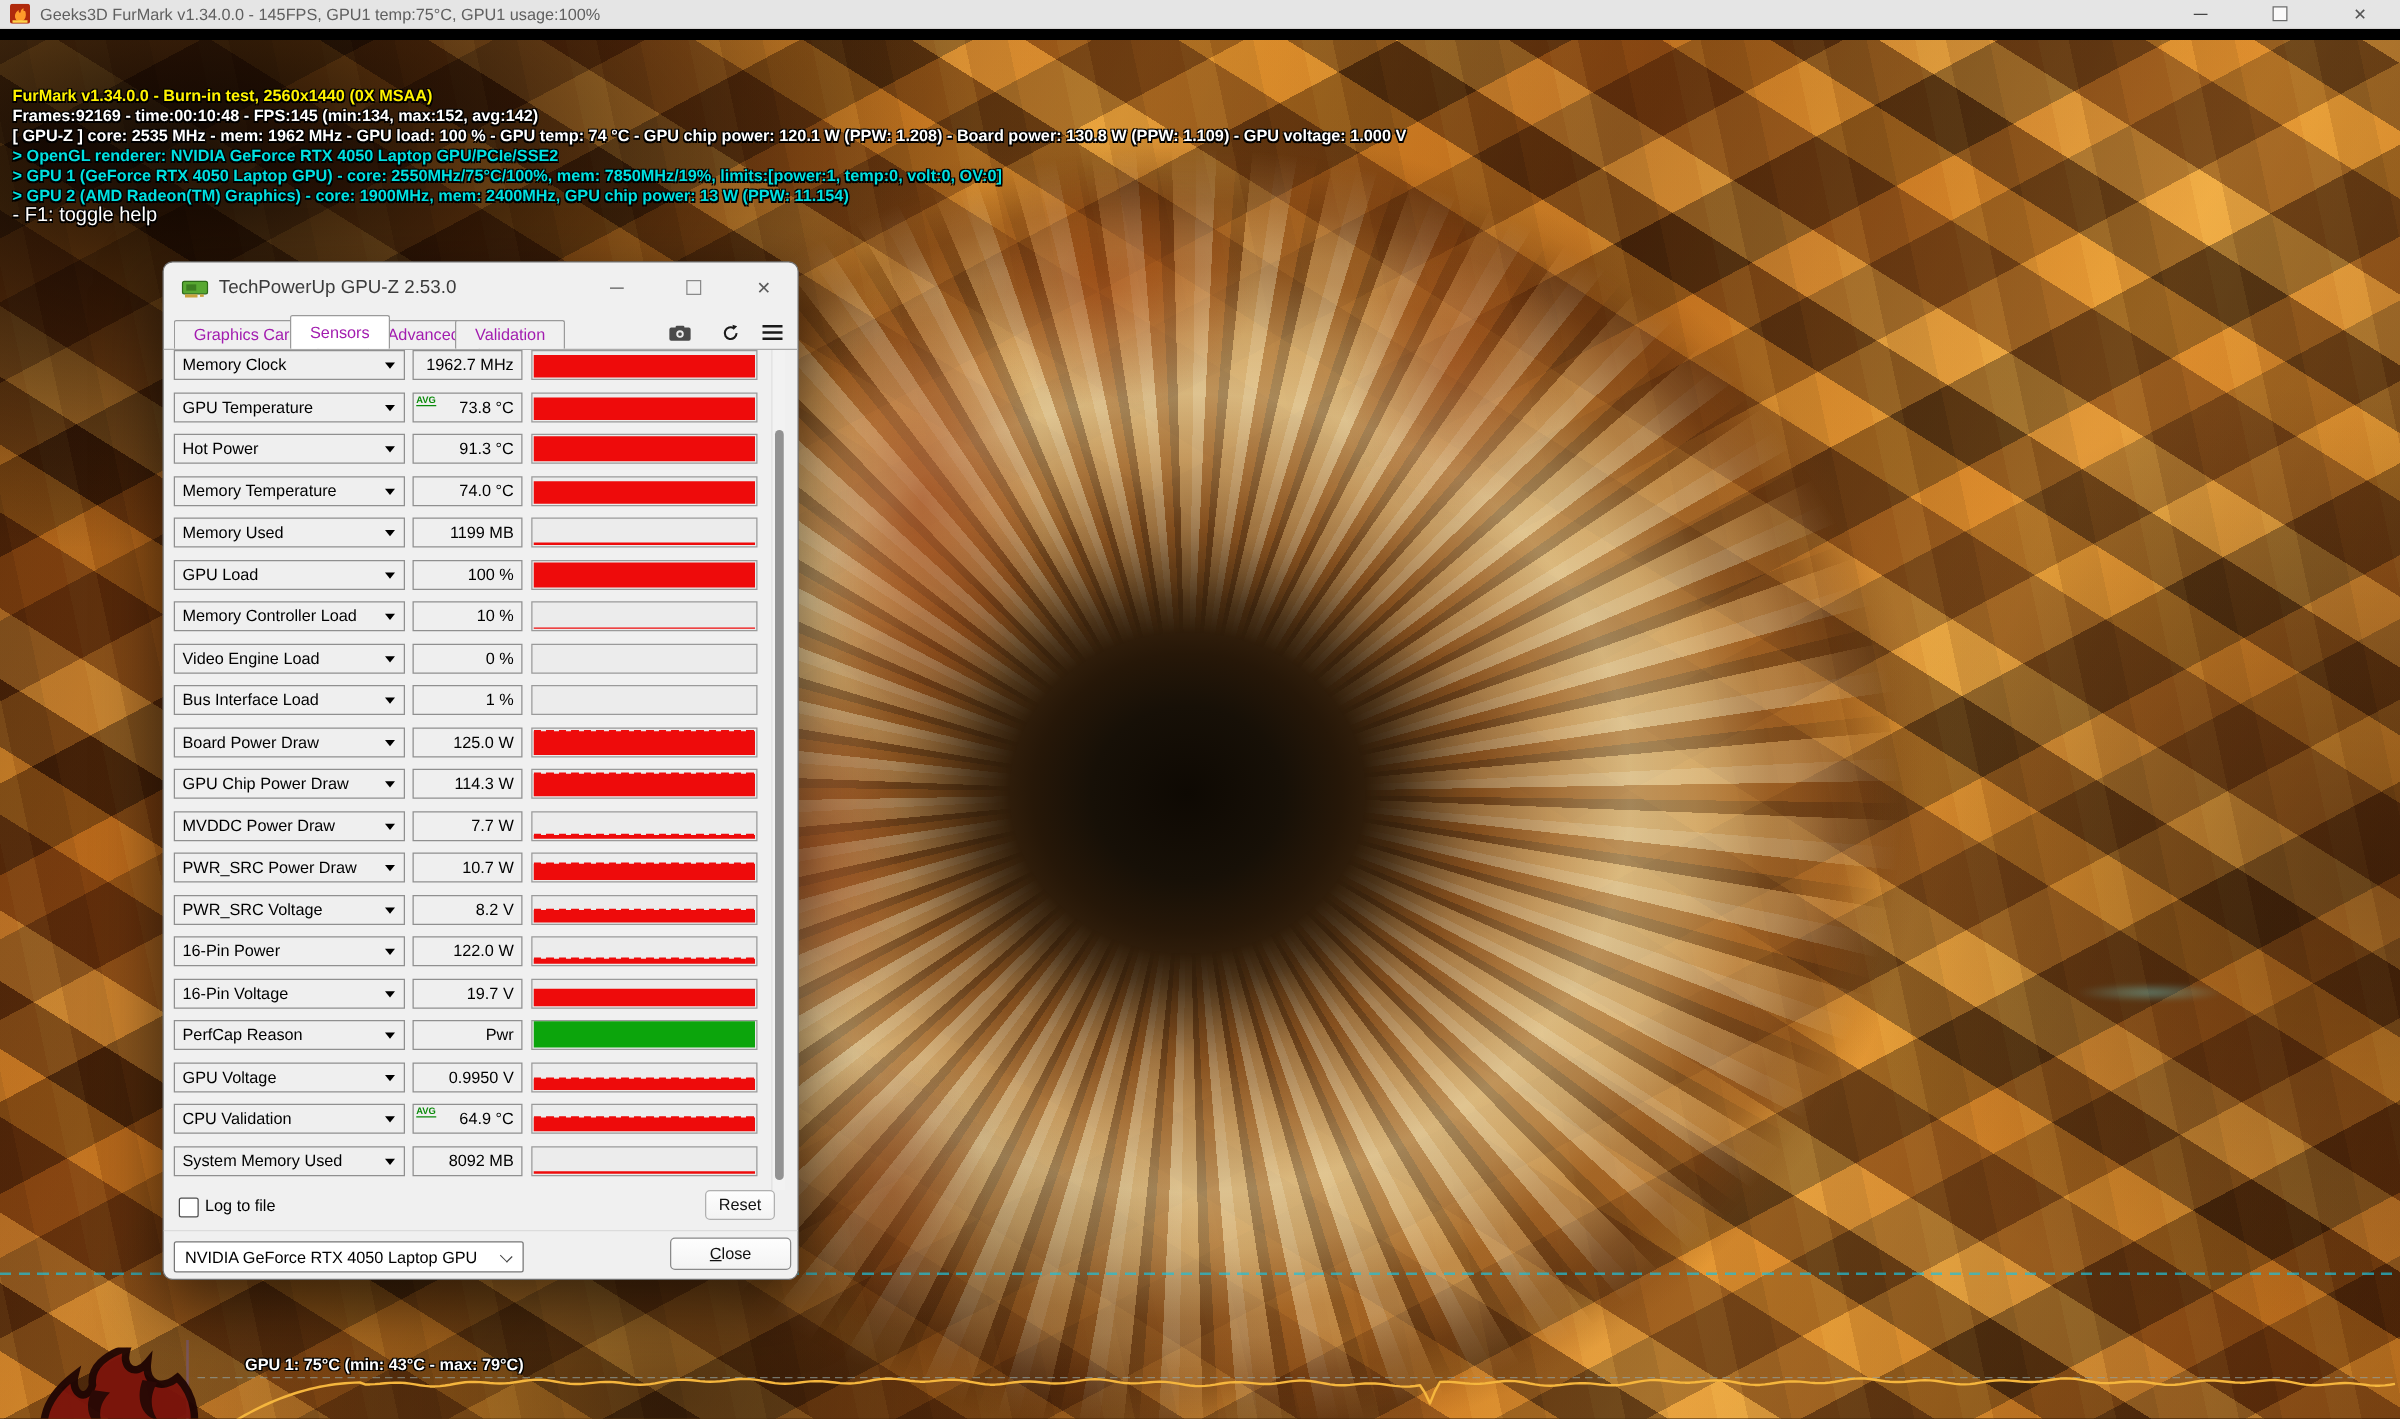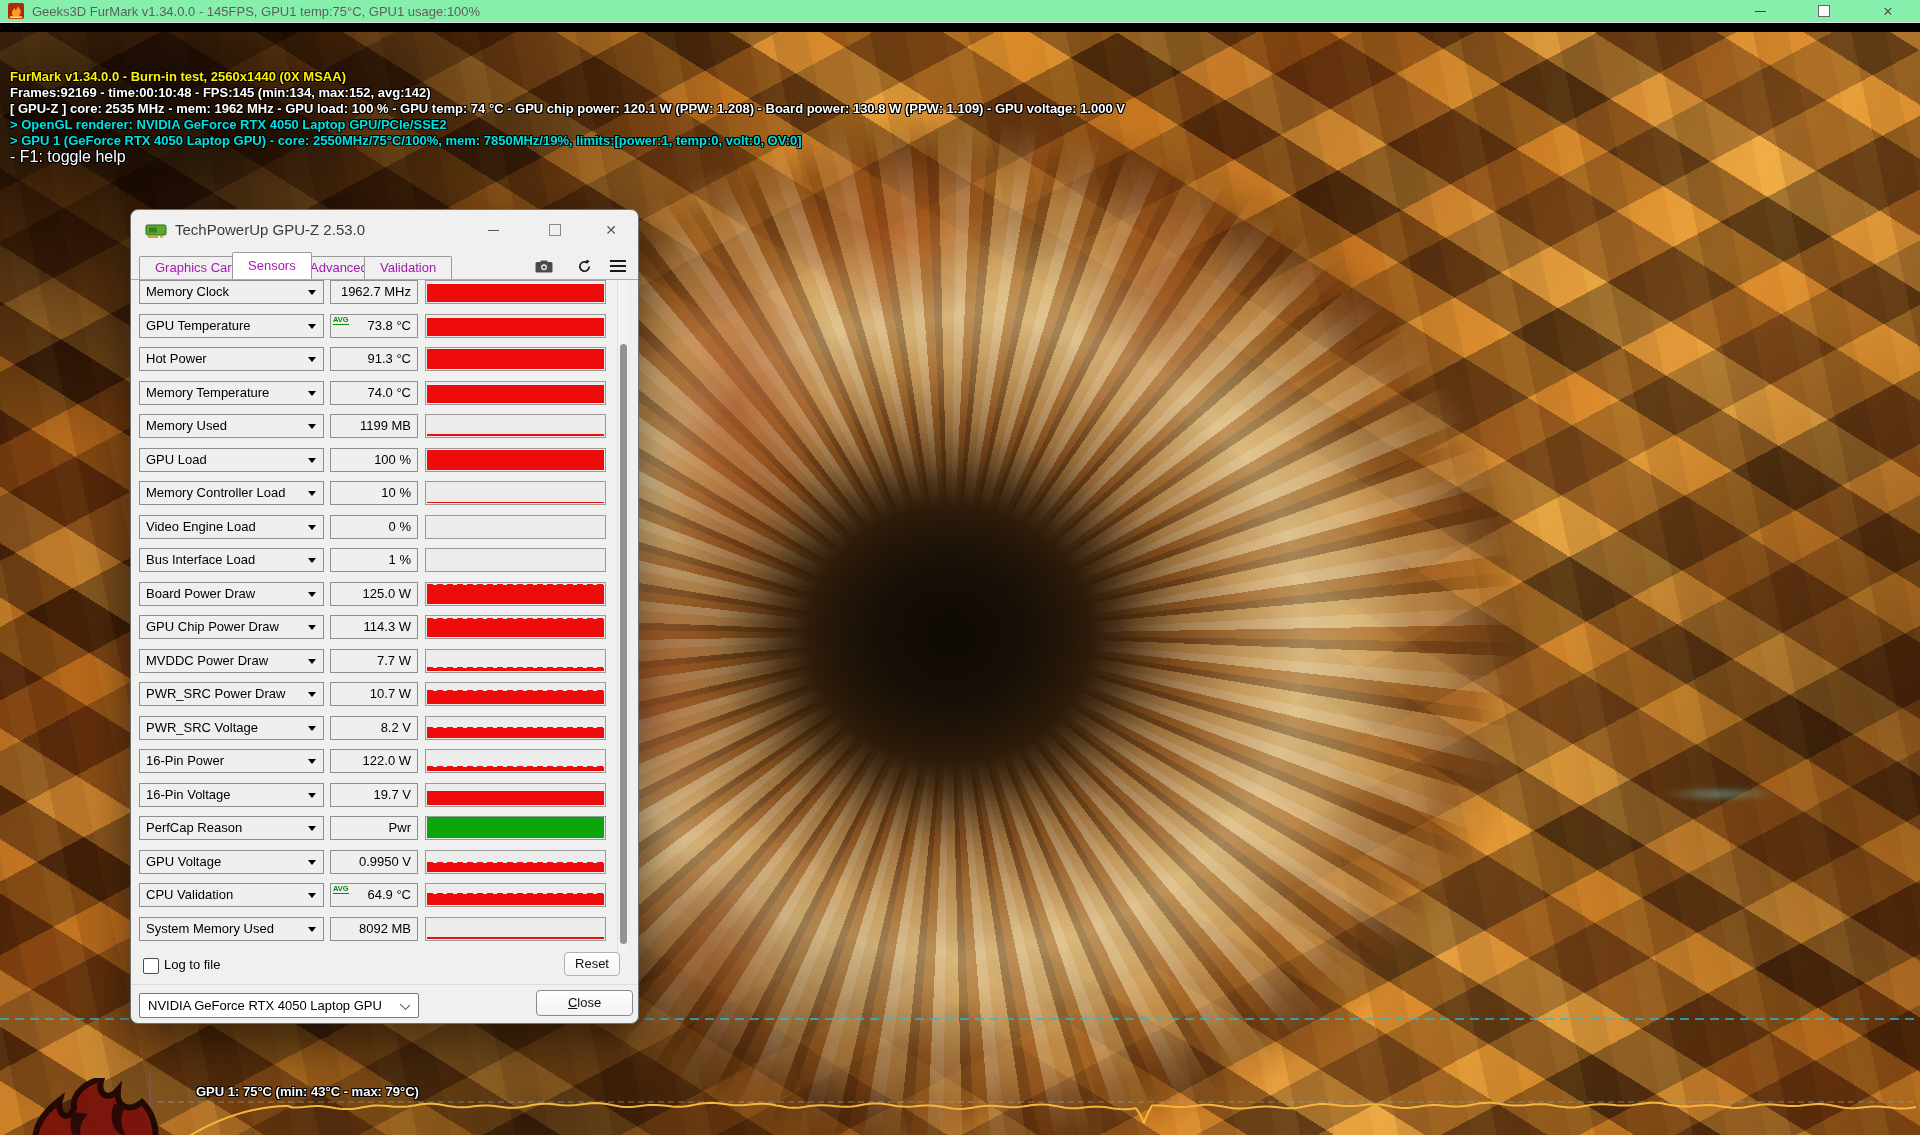--- a/index.html
+++ b/index.html
@@ -1,20 +1,20 @@
 <!DOCTYPE html>
 <html style="--osd-yellow: #fff200; --osd-white: #ffffff; --osd-cyan: #00e0e0;"><head>
 <meta charset="utf-8">
 <style>
   html,body{margin:0;padding:0;background:#000;}
   body{width:1920px;height:1135px;position:relative;overflow:hidden;
        font-family:"Liberation Sans",sans-serif;-webkit-font-smoothing:antialiased;}
 
   
-  .titlebar{position:absolute;top:0;left:0;width:1920px;height:22px;background:#86efac;
+  .titlebar{position:absolute;top:0;left:0;width:1920px;height:22px;background:#e5e5e5;
             z-index:10;display:flex;align-items:center;border-bottom:1px solid #e2e0de;}
   .titlebar .app-icon{width:16px;height:16px;margin:0 8px 0 8px;display:inline-block;}
   .titlebar .title{font-size:13px;color:#5f5f5f;white-space:nowrap;}
   .win-controls{position:absolute;right:0;top:0;height:22px;display:flex;}
   .wc{width:64px;height:22px;display:flex;align-items:center;justify-content:center;
       color:#444;font-size:12px;cursor:default;}
   .wc .bar{width:11px;height:1px;background:#444;}
   .wc .box{width:10px;height:10px;border:1px solid #6a6a6a;background:#fbfafa;}
   .wc .x{font-size:13px;color:#555;line-height:1;}
 
@@ -137,20 +137,21 @@
   <div class="bg-vignette"></div>
   <div class="scanline"></div>
   <div class="scansmear"></div>
 
   <div class="osd">
     <div class="yellow">FurMark v1.34.0.0 - Burn-in test, 2560x1440 (0X MSAA)</div>
     <div class="white">Frames:92169 - time:00:10:48 - FPS:145 (min:134, max:152, avg:142)</div>
     <div class="white">[ GPU-Z ] core: 2535 MHz - mem: 1962 MHz - GPU load: 100 % - GPU temp: 74 °C - GPU chip power: 120.1 W (PPW: 1.208) - Board power: 130.8 W (PPW: 1.109) - GPU voltage: 1.000 V</div>
     <div class="cyan">&gt; OpenGL renderer: NVIDIA GeForce RTX 4050 Laptop GPU/PCIe/SSE2</div>
     <div class="cyan">&gt; GPU 1 (GeForce RTX 4050 Laptop GPU) - core: 2550MHz/75°C/100%, mem: 7850MHz/19%, limits:[power:1, temp:0, volt:0, OV:0]</div>
+    <div class="cyan">&gt; GPU 2 (AMD Radeon(TM) Graphics) - core: 1900MHz, mem: 2400MHz, GPU chip power: 13 W (PPW: 11.154)</div>
     <div class="help">- F1: toggle help</div>
   </div>
 
   <svg class="graphsvg" width="1920" height="1135">
     <line x1="150" y1="1040" x2="150" y2="1135" stroke="#7a5868" stroke-width="2" opacity="0.85"></line>
     <line x1="158" y1="1070" x2="1918" y2="1070" stroke="#93a3a3" stroke-width="1" stroke-dasharray="6 4" opacity="0.65"></line>
     <path id="tline" fill="none" stroke-width="2" stroke-linejoin="round" d="M150,1132 L152,1130.4 L156,1127.1 L160,1124.0 L164,1121.0 L168,1118.0 L172,1115.2 L176,1112.5 L180,1109.8 L184,1107.2 L188,1104.8 L192,1102.4 L196,1100.1 L200,1098.0 L204,1095.9 L208,1093.9 L212,1092.0 L216,1090.2 L220,1088.5 L224,1086.9 L228,1085.4 L232,1084.0 L236,1082.6 L240,1081.4 L244,1080.3 L248,1079.2 L252,1078.3 L256,1077.4 L260,1076.7 L264,1076.0 L268,1075.4 L272,1075.0 L276,1074.6 L280,1074.3 L284,1074.1 L288,1074.0 L292,1075.5 L296,1075.5 L300,1075.3 L304,1075.0 L308,1074.6 L312,1074.3 L316,1074.1 L320,1074.1 L324,1074.4 L328,1074.9 L332,1075.5 L336,1076.2 L340,1076.7 L344,1077.1 L348,1077.1 L352,1076.9 L356,1076.4 L360,1075.8 L364,1075.0 L368,1074.4 L372,1073.8 L376,1073.5 L380,1073.5 L384,1073.7 L388,1074.0 L392,1074.4 L396,1074.7 L400,1074.8 L404,1074.7 L408,1074.4 L412,1073.8 L416,1073.2 L420,1072.6 L424,1072.1 L428,1071.8 L432,1071.7 L436,1072.0 L440,1072.5 L444,1073.2 L448,1073.9 L452,1074.5 L456,1075.0 L460,1075.2 L464,1075.2 L468,1074.9 L472,1074.5 L476,1074.1 L480,1073.7 L484,1073.5 L488,1073.5 L492,1073.8 L496,1074.2 L500,1074.8 L504,1075.3 L508,1075.7 L512,1075.8 L516,1075.7 L520,1075.3 L524,1074.7 L528,1073.9 L532,1073.1 L536,1072.4 L540,1072.0 L544,1071.7 L548,1071.8 L552,1072.0 L556,1072.4 L560,1072.9 L564,1073.2 L568,1073.4 L572,1073.3 L576,1073.0 L580,1072.6 L584,1072.1 L588,1071.6 L592,1071.2 L596,1071.1 L600,1071.3 L604,1071.7 L608,1072.3 L612,1073.1 L616,1073.8 L620,1074.5 L624,1074.9 L628,1075.0 L632,1074.9 L636,1074.5 L640,1074.0 L644,1073.5 L648,1073.1 L652,1072.9 L656,1072.9 L660,1073.2 L664,1073.6 L668,1074.0 L672,1074.5 L676,1074.7 L680,1074.8 L684,1074.5 L688,1074.0 L692,1073.3 L696,1072.6 L700,1071.8 L704,1071.3 L708,1070.9 L712,1070.9 L716,1071.1 L720,1071.5 L724,1072.0 L728,1072.6 L732,1073.0 L736,1073.3 L740,1073.3 L744,1073.1 L748,1072.7 L752,1072.3 L756,1071.9 L760,1071.7 L764,1071.8 L768,1072.1 L772,1072.6 L776,1073.4 L780,1074.1 L784,1074.8 L788,1075.4 L792,1075.7 L796,1075.7 L800,1075.4 L804,1074.9 L808,1074.3 L812,1073.8 L816,1073.4 L820,1073.2 L824,1073.2 L828,1073.4 L832,1073.8 L836,1074.2 L840,1074.6 L844,1074.8 L848,1074.7 L852,1074.4 L856,1073.9 L860,1073.2 L864,1072.5 L868,1071.9 L872,1071.5 L876,1071.4 L880,1071.5 L884,1071.9 L888,1072.5 L892,1073.2 L896,1073.9 L900,1074.4 L904,1074.6 L908,1074.7 L912,1074.5 L916,1074.2 L920,1073.8 L924,1073.5 L928,1073.4 L932,1073.5 L936,1073.9 L940,1074.5 L944,1075.1 L948,1075.8 L952,1076.4 L956,1076.8 L960,1076.9 L964,1076.7 L968,1076.3 L972,1075.7 L976,1075.0 L980,1074.4 L984,1073.9 L988,1073.7 L992,1073.7 L996,1074.0 L1000,1074.3 L1004,1074.7 L1008,1075.1 L1012,1075.2 L1016,1075.2 L1020,1074.8 L1024,1074.3 L1028,1073.7 L1032,1073.1 L1036,1072.7 L1040,1072.4 L1044,1072.5 L1048,1072.8 L1052,1073.4 L1056,1074.1 L1060,1074.8 L1064,1075.5 L1068,1076.0 L1072,1076.2 L1076,1076.2 L1080,1075.9 L1084,1075.5 L1088,1075.1 L1092,1074.8 L1096,1074.7 L1100,1074.8 L1104,1075.1 L1108,1075.6 L1112,1076.2 L1116,1076.7 L1120,1077.1 L1124,1077.3 L1128,1077.2 L1132,1076.8 L1136,1076.2 L1140,1082.3 L1144,1090.7 L1148,1080.9 L1152,1073.6 L1156,1073.4 L1160,1073.5 L1164,1073.8 L1168,1074.2 L1172,1074.6 L1176,1074.9 L1180,1075.1 L1184,1075.0 L1188,1074.7 L1192,1074.2 L1196,1073.7 L1200,1073.2 L1204,1072.8 L1208,1072.7 L1212,1072.9 L1216,1073.4 L1220,1074.0 L1224,1074.8 L1228,1075.5 L1232,1076.1 L1236,1076.5 L1240,1076.6 L1244,1076.4 L1248,1076.0 L1252,1075.5 L1256,1075.0 L1260,1074.7 L1264,1074.5 L1268,1074.5 L1272,1074.7 L1276,1075.1 L1280,1075.6 L1284,1076.0 L1288,1076.2 L1292,1076.2 L1296,1075.9 L1300,1075.3 L1304,1074.6 L1308,1073.8 L1312,1073.1 L1316,1072.5 L1320,1072.1 L1324,1072.0 L1328,1072.2 L1332,1072.6 L1336,1073.1 L1340,1073.6 L1344,1074.0 L1348,1074.1 L1352,1074.1 L1356,1073.8 L1360,1073.4 L1364,1072.9 L1368,1072.5 L1372,1072.3 L1376,1072.3 L1380,1072.6 L1384,1073.1 L1388,1073.8 L1392,1074.6 L1396,1075.2 L1400,1075.7 L1404,1075.9 L1408,1075.9 L1412,1075.5 L1416,1075.0 L1420,1074.4 L1424,1073.8 L1428,1073.4 L1432,1073.1 L1436,1073.1 L1440,1073.3 L1444,1073.7 L1448,1074.1 L1452,1074.4 L1456,1074.5 L1460,1074.4 L1464,1074.0 L1468,1073.4 L1472,1072.7 L1476,1072.0 L1480,1071.3 L1484,1070.9 L1488,1070.7 L1492,1070.8 L1496,1071.2 L1500,1071.8 L1504,1072.4 L1508,1073.0 L1512,1073.4 L1516,1073.6 L1520,1073.6 L1524,1073.4 L1528,1073.0 L1532,1072.6 L1536,1072.3 L1540,1072.2 L1544,1072.3 L1548,1072.6 L1552,1073.2 L1556,1073.9 L1560,1074.5 L1564,1075.1 L1568,1075.4 L1572,1075.5 L1576,1075.3 L1580,1074.8 L1584,1074.1 L1588,1073.4 L1592,1072.8 L1596,1072.4 L1600,1072.2 L1604,1072.2 L1608,1072.5 L1612,1072.8 L1616,1073.2 L1620,1073.5 L1624,1073.6 L1628,1073.5 L1632,1073.2 L1636,1072.6 L1640,1072.0 L1644,1071.4 L1648,1070.9 L1652,1070.7 L1656,1070.8 L1660,1071.1 L1664,1071.7 L1668,1072.4 L1672,1073.2 L1676,1073.8 L1680,1074.3 L1684,1074.5 L1688,1074.4 L1692,1074.2 L1696,1073.8 L1700,1073.5 L1704,1073.2 L1708,1073.1 L1712,1073.2 L1716,1073.6 L1720,1074.2 L1724,1074.8 L1728,1075.3 L1732,1075.8 L1736,1075.9 L1740,1075.8 L1744,1075.4 L1748,1074.8 L1752,1074.1 L1756,1073.4 L1760,1072.8 L1764,1072.4 L1768,1072.3 L1772,1072.4 L1776,1072.8 L1780,1073.2 L1784,1073.6 L1788,1074.0 L1792,1074.1 L1796,1074.1 L1800,1073.8 L1804,1073.3 L1808,1072.8 L1812,1072.4 L1816,1072.1 L1820,1072.0 L1824,1072.3 L1828,1072.8 L1832,1073.5 L1836,1074.3 L1840,1075.1 L1844,1075.7 L1848,1076.1 L1852,1076.2 L1856,1076.1 L1860,1075.7 L1864,1075.3 L1868,1074.9 L1872,1074.6 L1876,1074.4 L1880,1074.5 L1884,1074.9 L1888,1075.3 L1892,1075.8 L1896,1076.3 L1900,1076.5 L1904,1076.5 L1908,1076.3 L1912,1075.8 L1916,1075.1 " stroke="#f5b63e"></path>
   </svg>
   <div class="graph-label">GPU 1: 75°C (min: 43°C - max: 79°C)</div>
 

